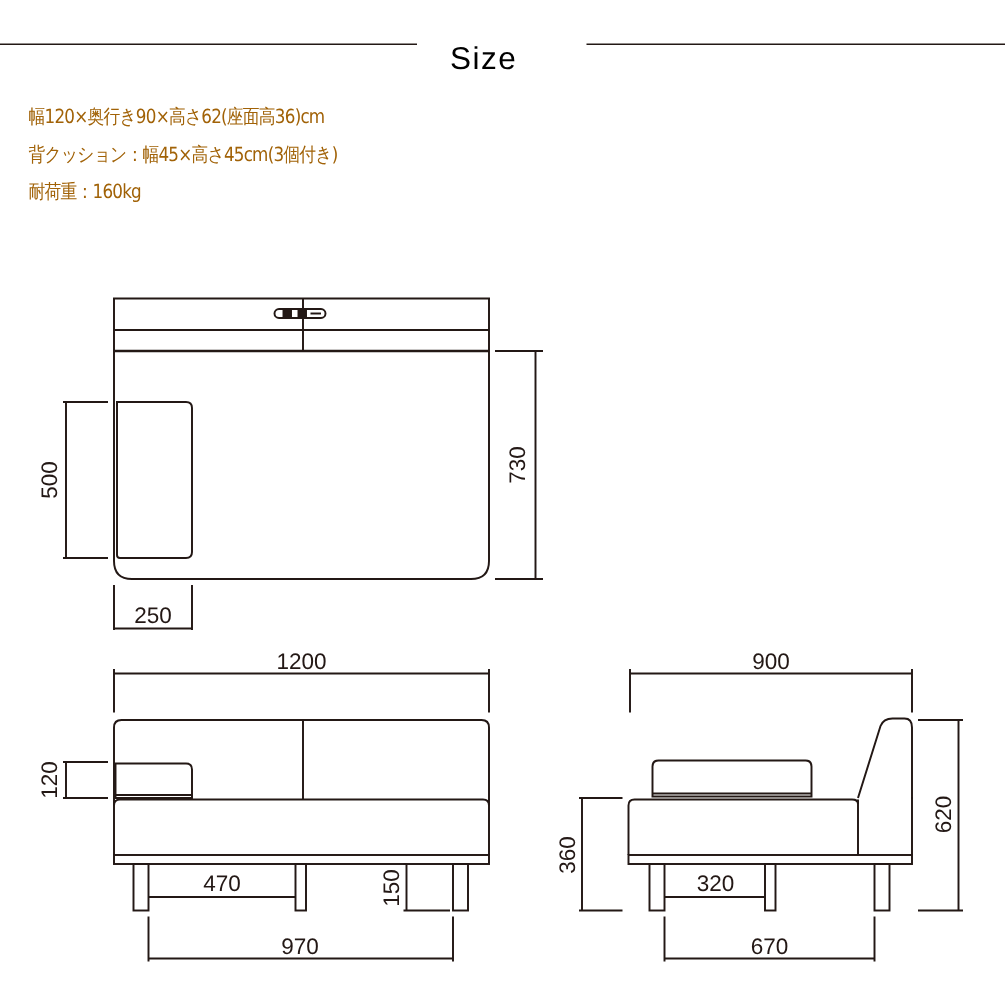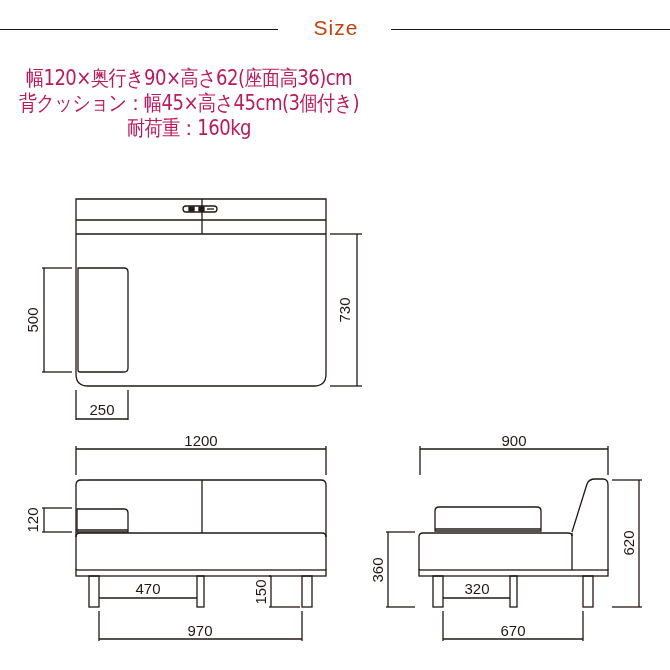--- a/index.html
+++ b/index.html
@@ -2,24 +2,24 @@
 <html><head>
 <meta charset="utf-8">
 <style>
   html, body { margin:0; padding:0; background:#ffffff; }
   body { width:670px; height:670px; position:relative; overflow:hidden;
          font-family:"DejaVu Sans","Liberation Sans",sans-serif; color:#231815; }
   .header { position:absolute; left:0; top:16px; width:670px; height:28px; }
   .header .rule { position:absolute; top:13px; height:1px; background:#231815; }
   .header .rule.left { left:0; width:278px; }
   .header .rule.right { left:391px; width:279px; }
-  .header .title { position:absolute; left:300px; width:72px; top:0; text-align:center;
-                   font-family:"Liberation Sans",sans-serif; font-size:21px; letter-spacing:1px; color:#c2410c; }
-  .specs { position:absolute; left:19px; top:66px; font-size:21px; line-height:25px;
-           font-family:"DejaVu Sans",sans-serif; letter-spacing:-0.6px; color:#be185d;text-align:center; }
+  .header .title { position:absolute; left:300px; width:72px; top:12px; text-align:left;
+                   font-family:"Liberation Sans",sans-serif; font-size:21px; letter-spacing:1px; color:#000000; }
+  .specs { position:absolute; left:19px; top:66px; font-size:13px; line-height:25px;
+           font-family:"DejaVu Sans",sans-serif; letter-spacing:-0.6px; color:#a16207; }
   .specs div { white-space:nowrap; transform:scaleX(0.86); transform-origin:left center; }
   svg { position:absolute; left:0; top:0; }
   .dim text { font-family:"Liberation Sans",sans-serif; font-size:15px; fill:#231815; }
 </style>
 </head>
 <body>
 
 <div class="header">
   <div class="rule left"></div>
   <div class="title">Size</div>

